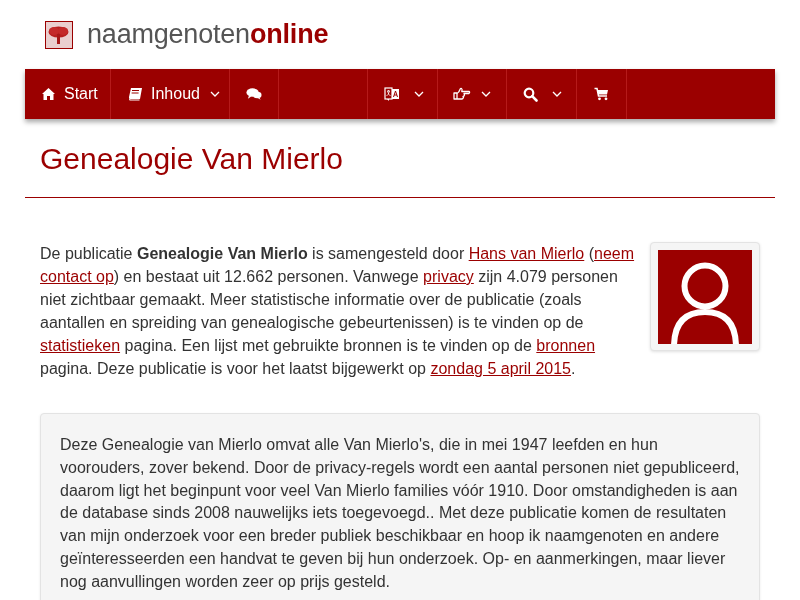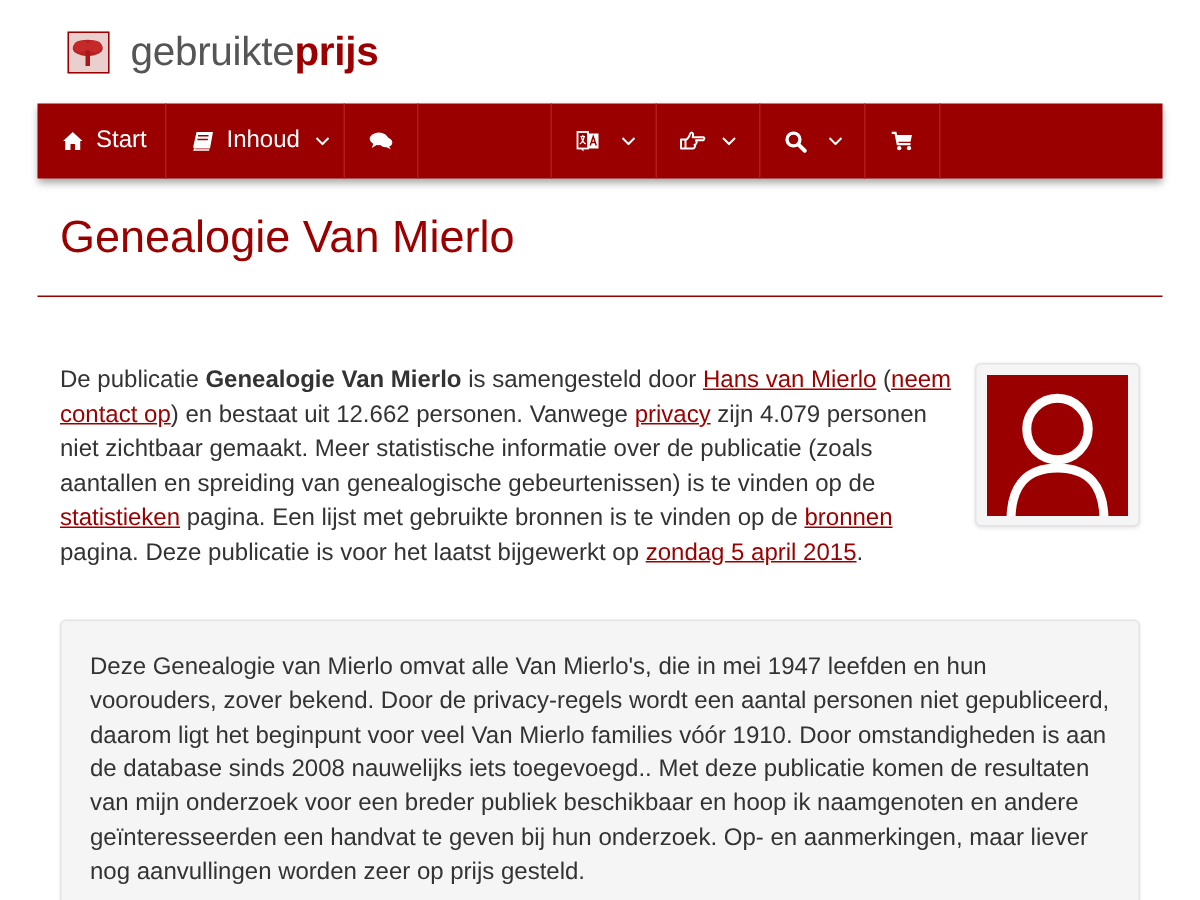--- a/index.html
+++ b/index.html
@@ -37,21 +37,21 @@
 <div class="header">
   <a class="logo-icon">
     <svg width="25" height="25" viewBox="0 0 25 25">
       <rect width="25" height="25" fill="#eacfcf"></rect>
       <ellipse cx="12.5" cy="10" rx="10" ry="5.5" fill="#b82020"></ellipse>
       <ellipse cx="8" cy="9" rx="5" ry="4" fill="#c42a2a"></ellipse>
       <ellipse cx="17" cy="9" rx="5" ry="4" fill="#c42a2a"></ellipse>
       <rect x="11" y="12" width="3" height="10" fill="#a81818"></rect>
     </svg>
   </a>
-  <a class="logo-text"><span>gebruikte</span><b>prijs</b></a>
+  <a class="logo-text"><span>naamgenoten</span><b>online</b></a>
 </div>
 
 <div class="navbar">
 
   <div class="nav-item" style="left:86px; width:119px; padding-left:16px;">
     <span class="ico">
       <svg width="15" height="14" viewBox="0 0 15 14">
           <path d="M3 1 L14 1 L12 12 L2 12 Q0.5 12 1 10 Z" fill="#fff"></path>
           <path d="M4 3.5 L11 3.5 M3.6 6 L10.6 6" stroke="#9b0000" stroke-width="1"></path>
           <path d="M2 12 L1.5 13 L11.5 13" stroke="#fff" stroke-width="1" fill="none"></path>

